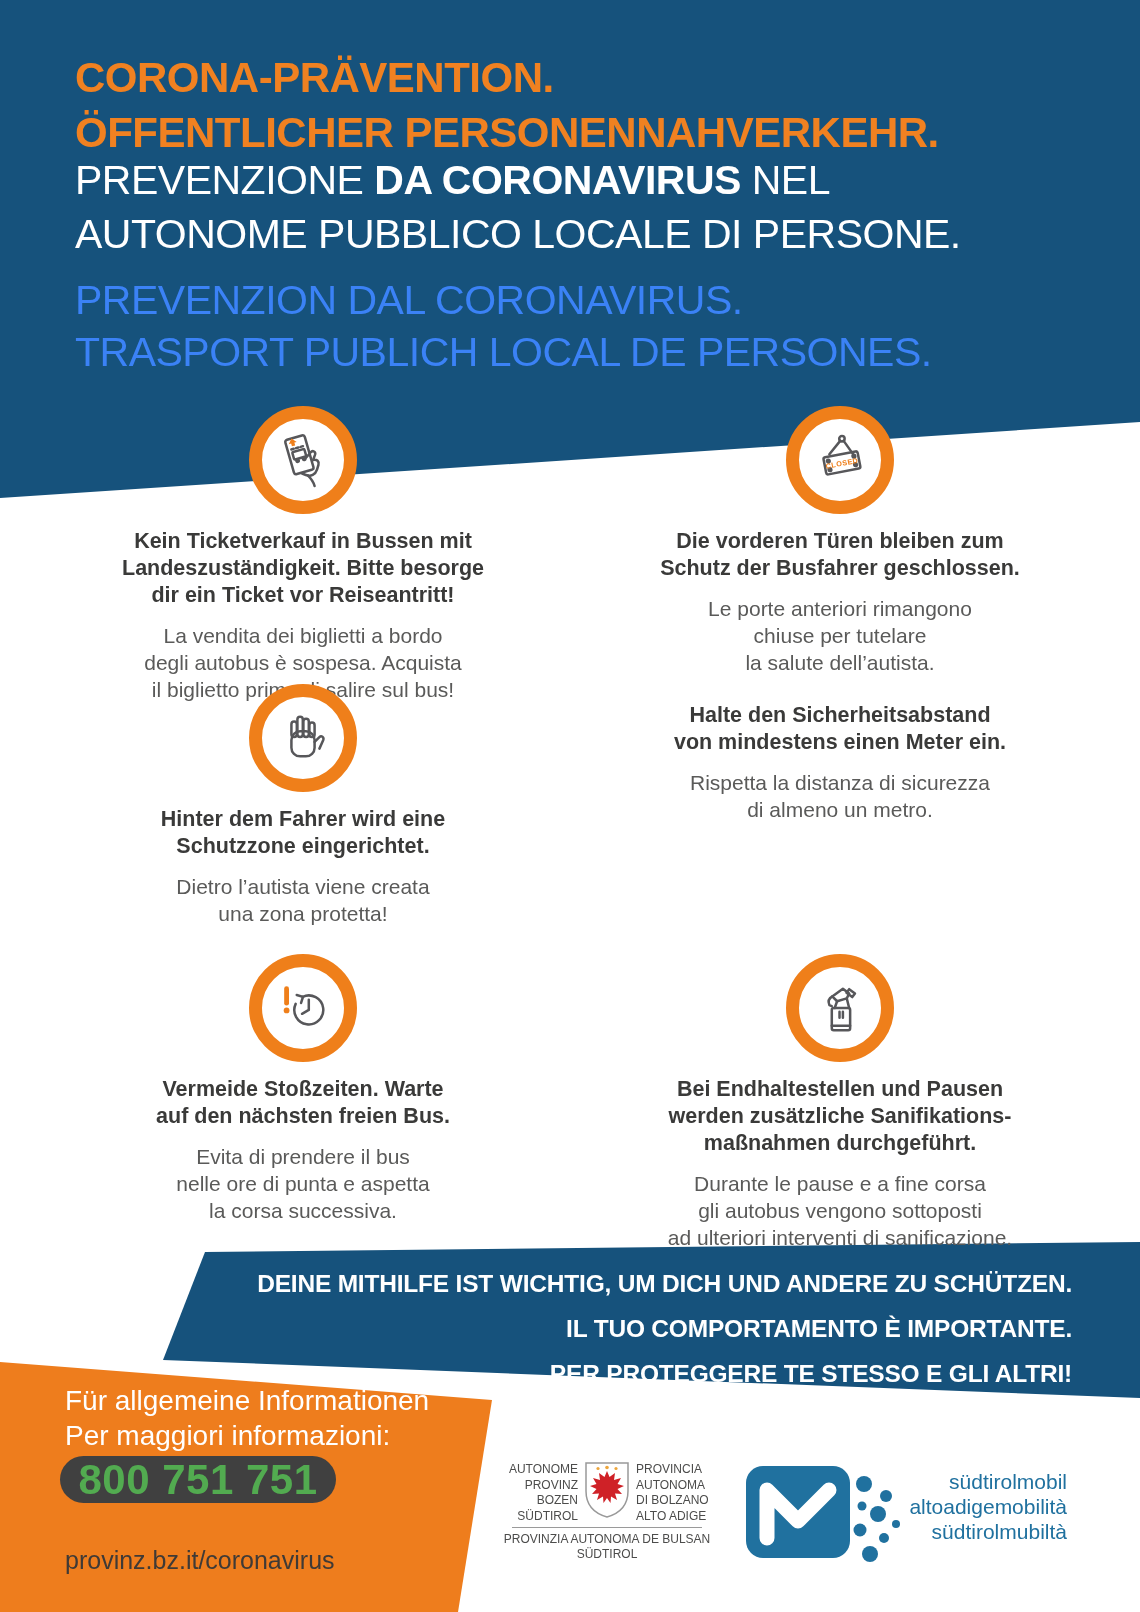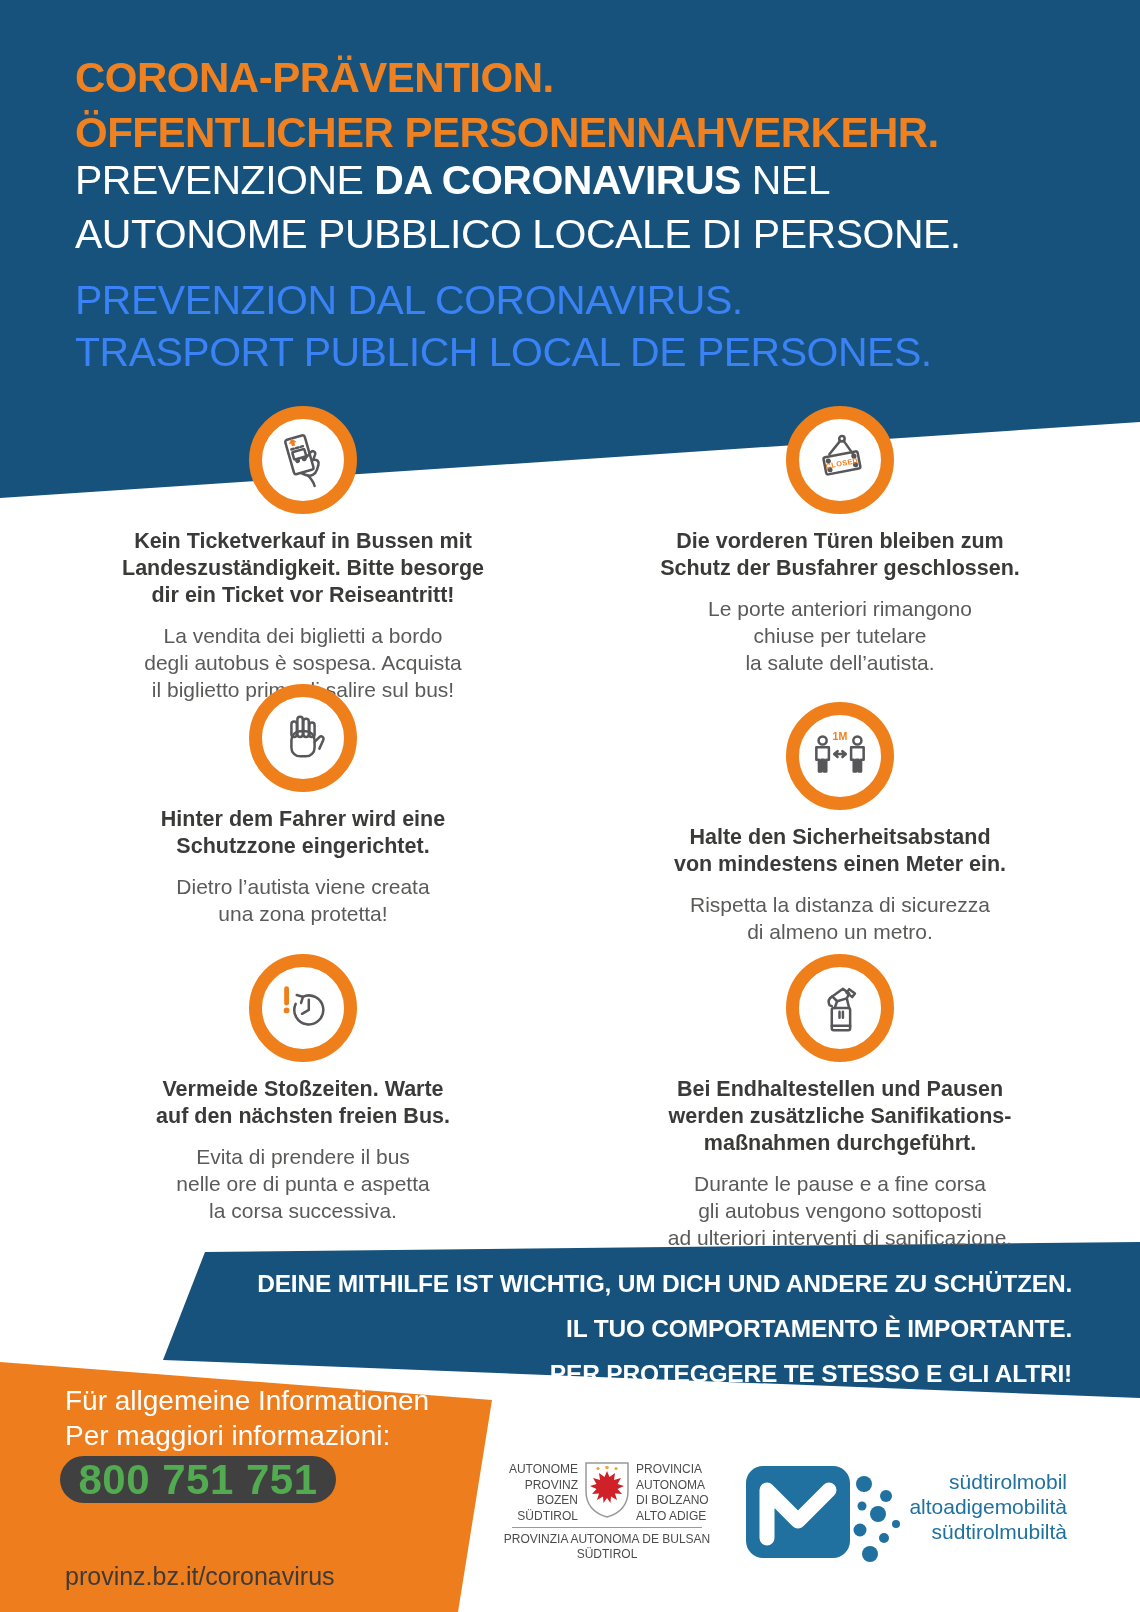--- a/index.html
+++ b/index.html
@@ -34,21 +34,21 @@
     position:absolute;right:68px;top:1261px;text-align:right;color:#ffffff;
     font-size:24.5px;line-height:45px;font-weight:bold;letter-spacing:-0.2px;
   }
   
   .info-heading{position:absolute;left:65px;top:1383px;color:#ffffff;font-size:28px;line-height:35px;}
   .phone-pill{
     position:absolute;left:60px;top:1456px;width:276px;height:47px;border-radius:31px;
     background:#404040;display:flex;align-items:center;justify-content:center;
   }
   .phone-pill span{color:#52ab50;font-size:42px;font-weight:bold;letter-spacing:0.5px;}
-  .info-url{position:absolute;left:65px;top:1546px;color:#3f3a36;font-size:25px;margin-top:16px;}
+  .info-url{position:absolute;left:65px;top:1546px;color:#3f3a36;font-size:25px;}
   
   .prov{position:absolute;font-size:12px;line-height:15.5px;color:#4c4c4b;white-space:pre-line;}
   .prov-left{left:470px;top:1462px;width:108px;text-align:right;}
   .prov-right{left:636px;top:1462px;width:110px;text-align:left;}
   .prov-rule{position:absolute;left:512px;top:1527px;width:190px;height:1px;background:#9a9a9a;}
   .prov-bottom{position:absolute;left:467px;top:1532px;width:280px;text-align:center;font-size:12px;line-height:15px;color:#4c4c4b;white-space:pre-line;}
   .crest{position:absolute;left:584px;top:1461px;}
   
   .mlogo{position:absolute;left:746px;top:1462px;}
   .mlogo-text{
@@ -134,30 +134,20 @@
         <path d="M41 33 l5 -5 c2 -2 5 0 4 3 l-4 9"></path>
       </svg>
     </div>
     <div class="de">Hinter dem Fahrer wird eine
 Schutzzone eingerichtet.</div>
     <div class="it">Dietro l’autista viene creata
 una zona protetta!</div>
   </div>
 
   <div class="tip" style="left:625px;top:702px;">
-    <div class="circle">
-      <svg class="ic" width="60" height="56" viewBox="0 0 62 58">
-        <text x="31" y="12" text-anchor="middle" font-size="11" font-weight="bold" fill="#ef7f1a" stroke="none">1M</text>
-        <circle cx="13" cy="13" r="4.2"></circle>
-        <path d="M6.5 20 H19.5 V33 H16.8 V45 H14.3 V33 H11.7 V45 H9.2 V33 H6.5 Z"></path>
-        <circle cx="49" cy="13" r="4.2"></circle>
-        <path d="M42.5 20 H55.5 V33 H52.8 V45 H50.3 V33 H47.7 V45 H45.2 V33 H42.5 Z"></path>
-        <path d="M25 27 H37 M25 27 l3.5 -3 M25 27 l3.5 3 M37 27 l-3.5 -3 M37 27 l-3.5 3"></path>
-      </svg>
-    </div>
     <div class="de">Halte den Sicherheitsabstand
 von mindestens einen Meter ein.</div>
     <div class="it">Rispetta la distanza di sicurezza
 di almeno un metro.</div>
   </div>
 
   <div class="tip" style="left:88px;top:954px;text-align:center;">
     <div class="circle">
       <svg class="ic" width="56" height="56" viewBox="0 0 58 58">
         <path stroke="#ef7f1a" stroke-width="5" d="M12 9 V24"></path>

